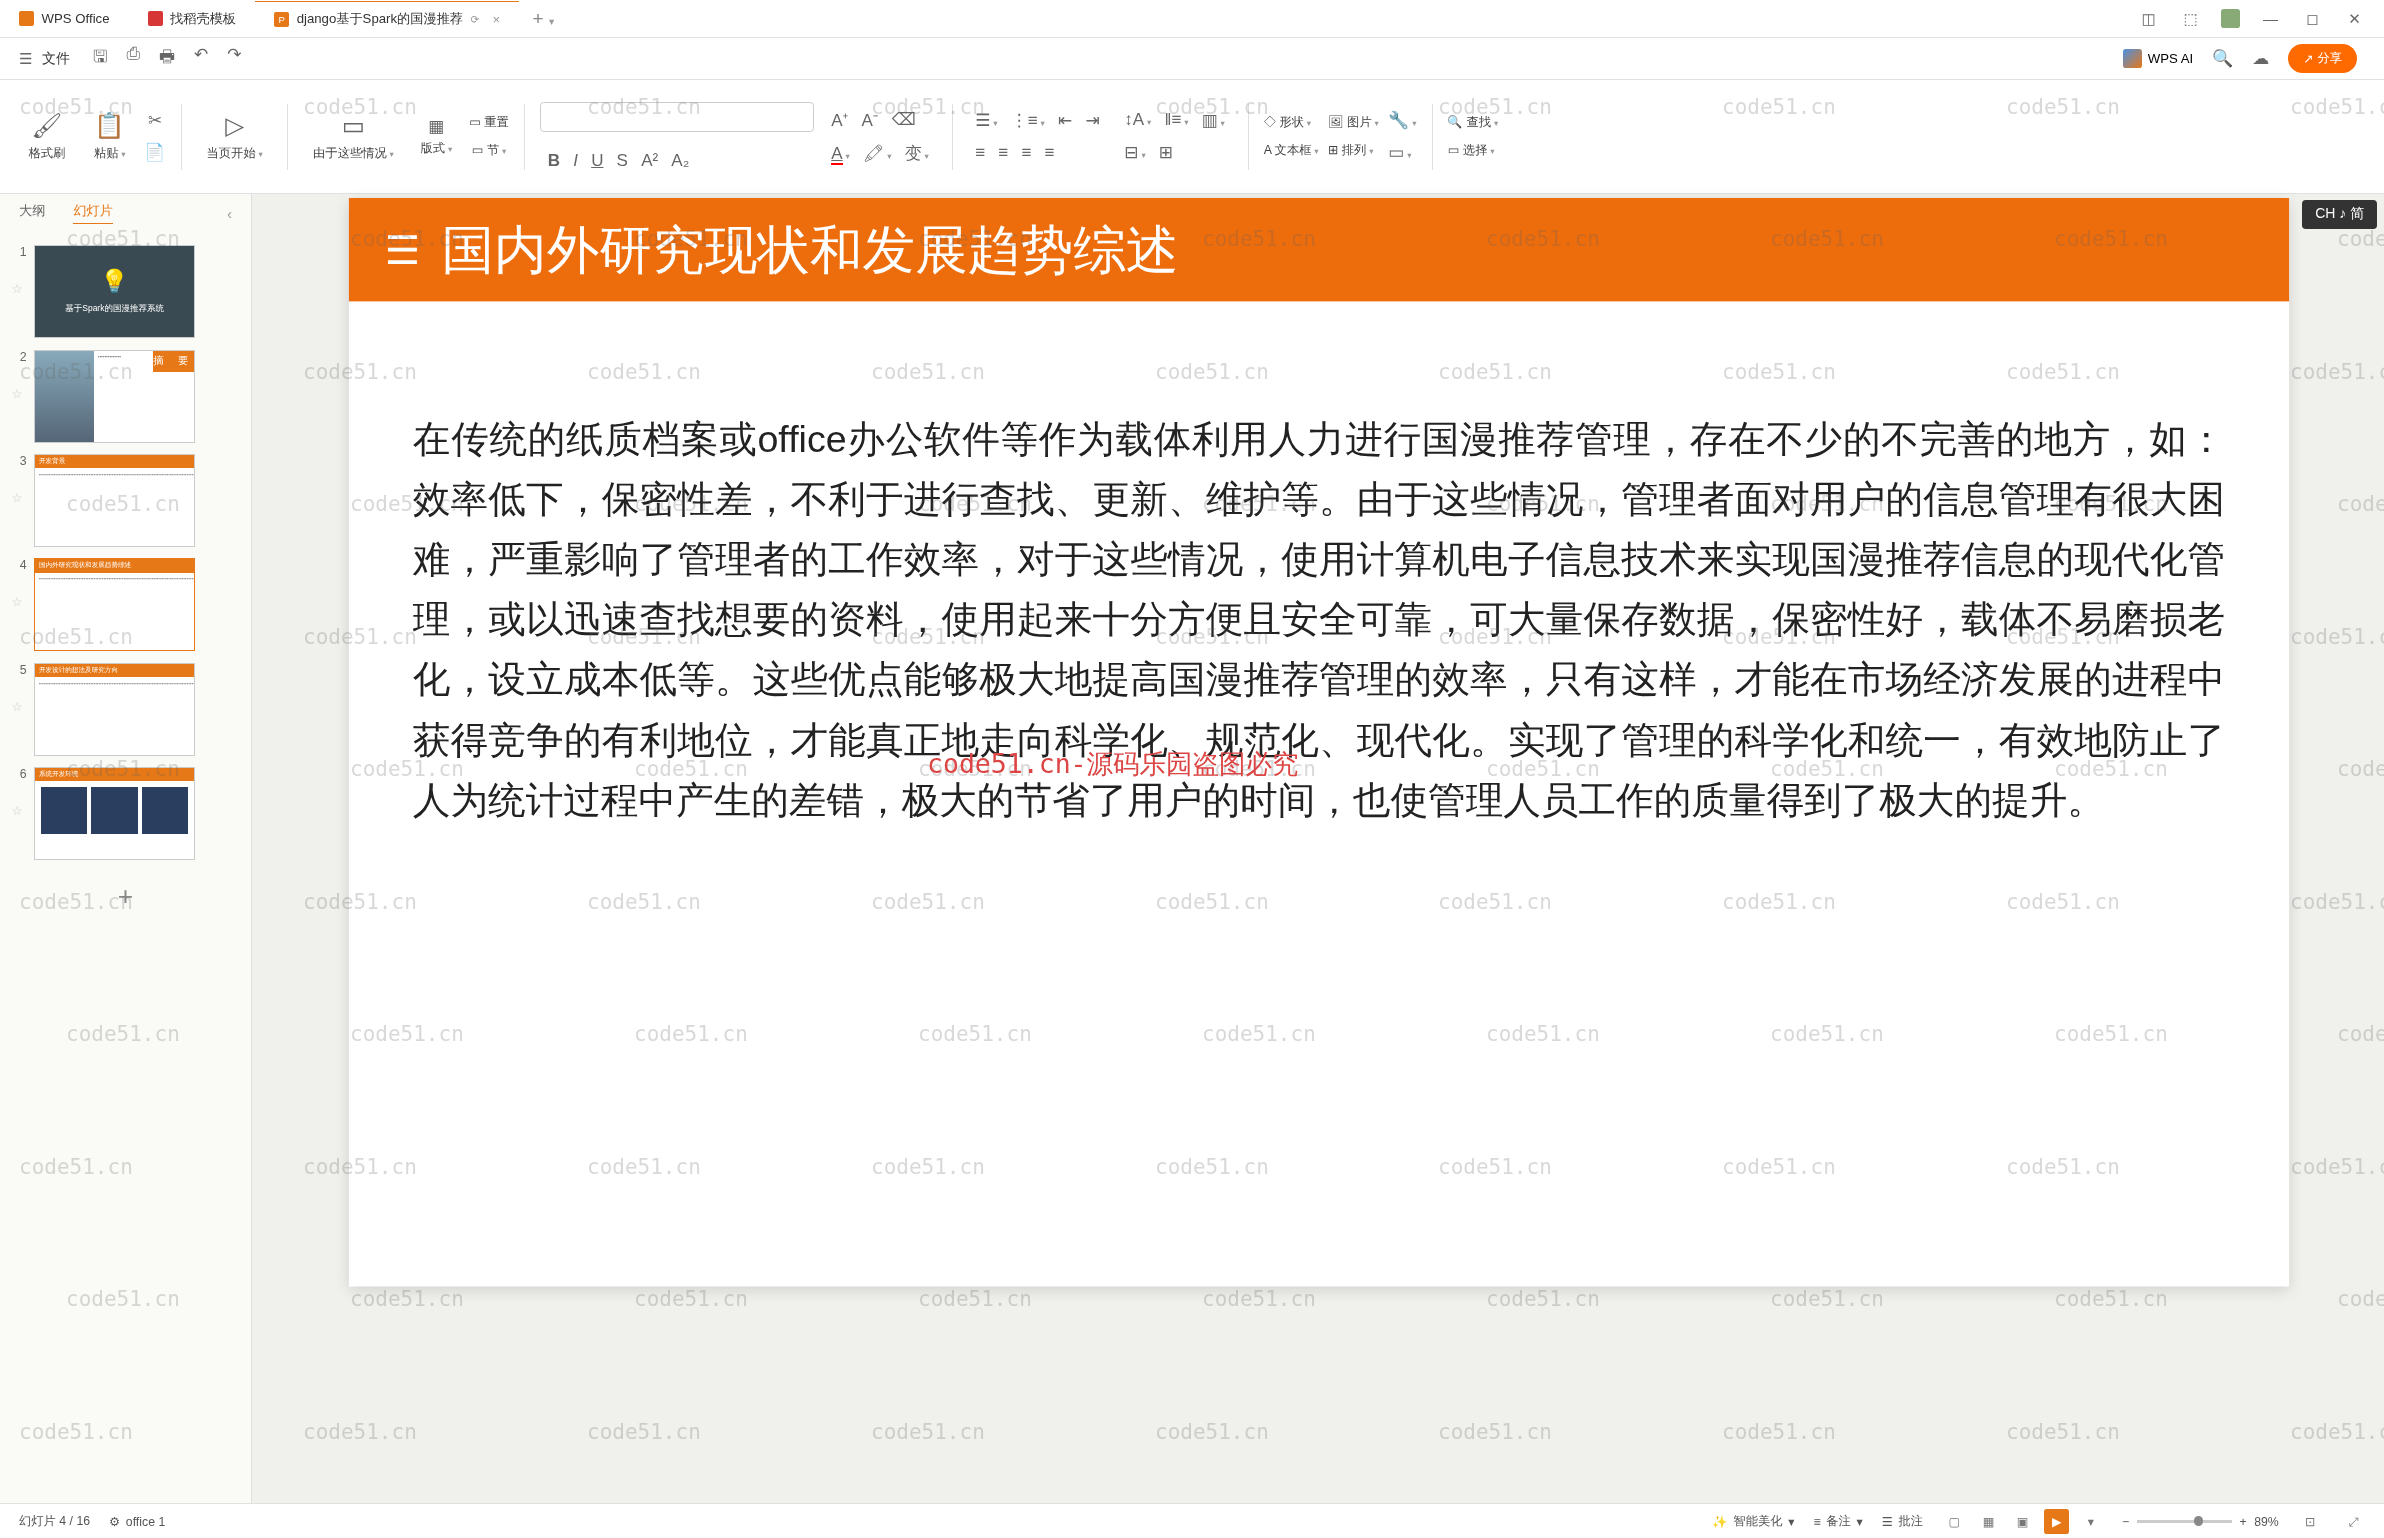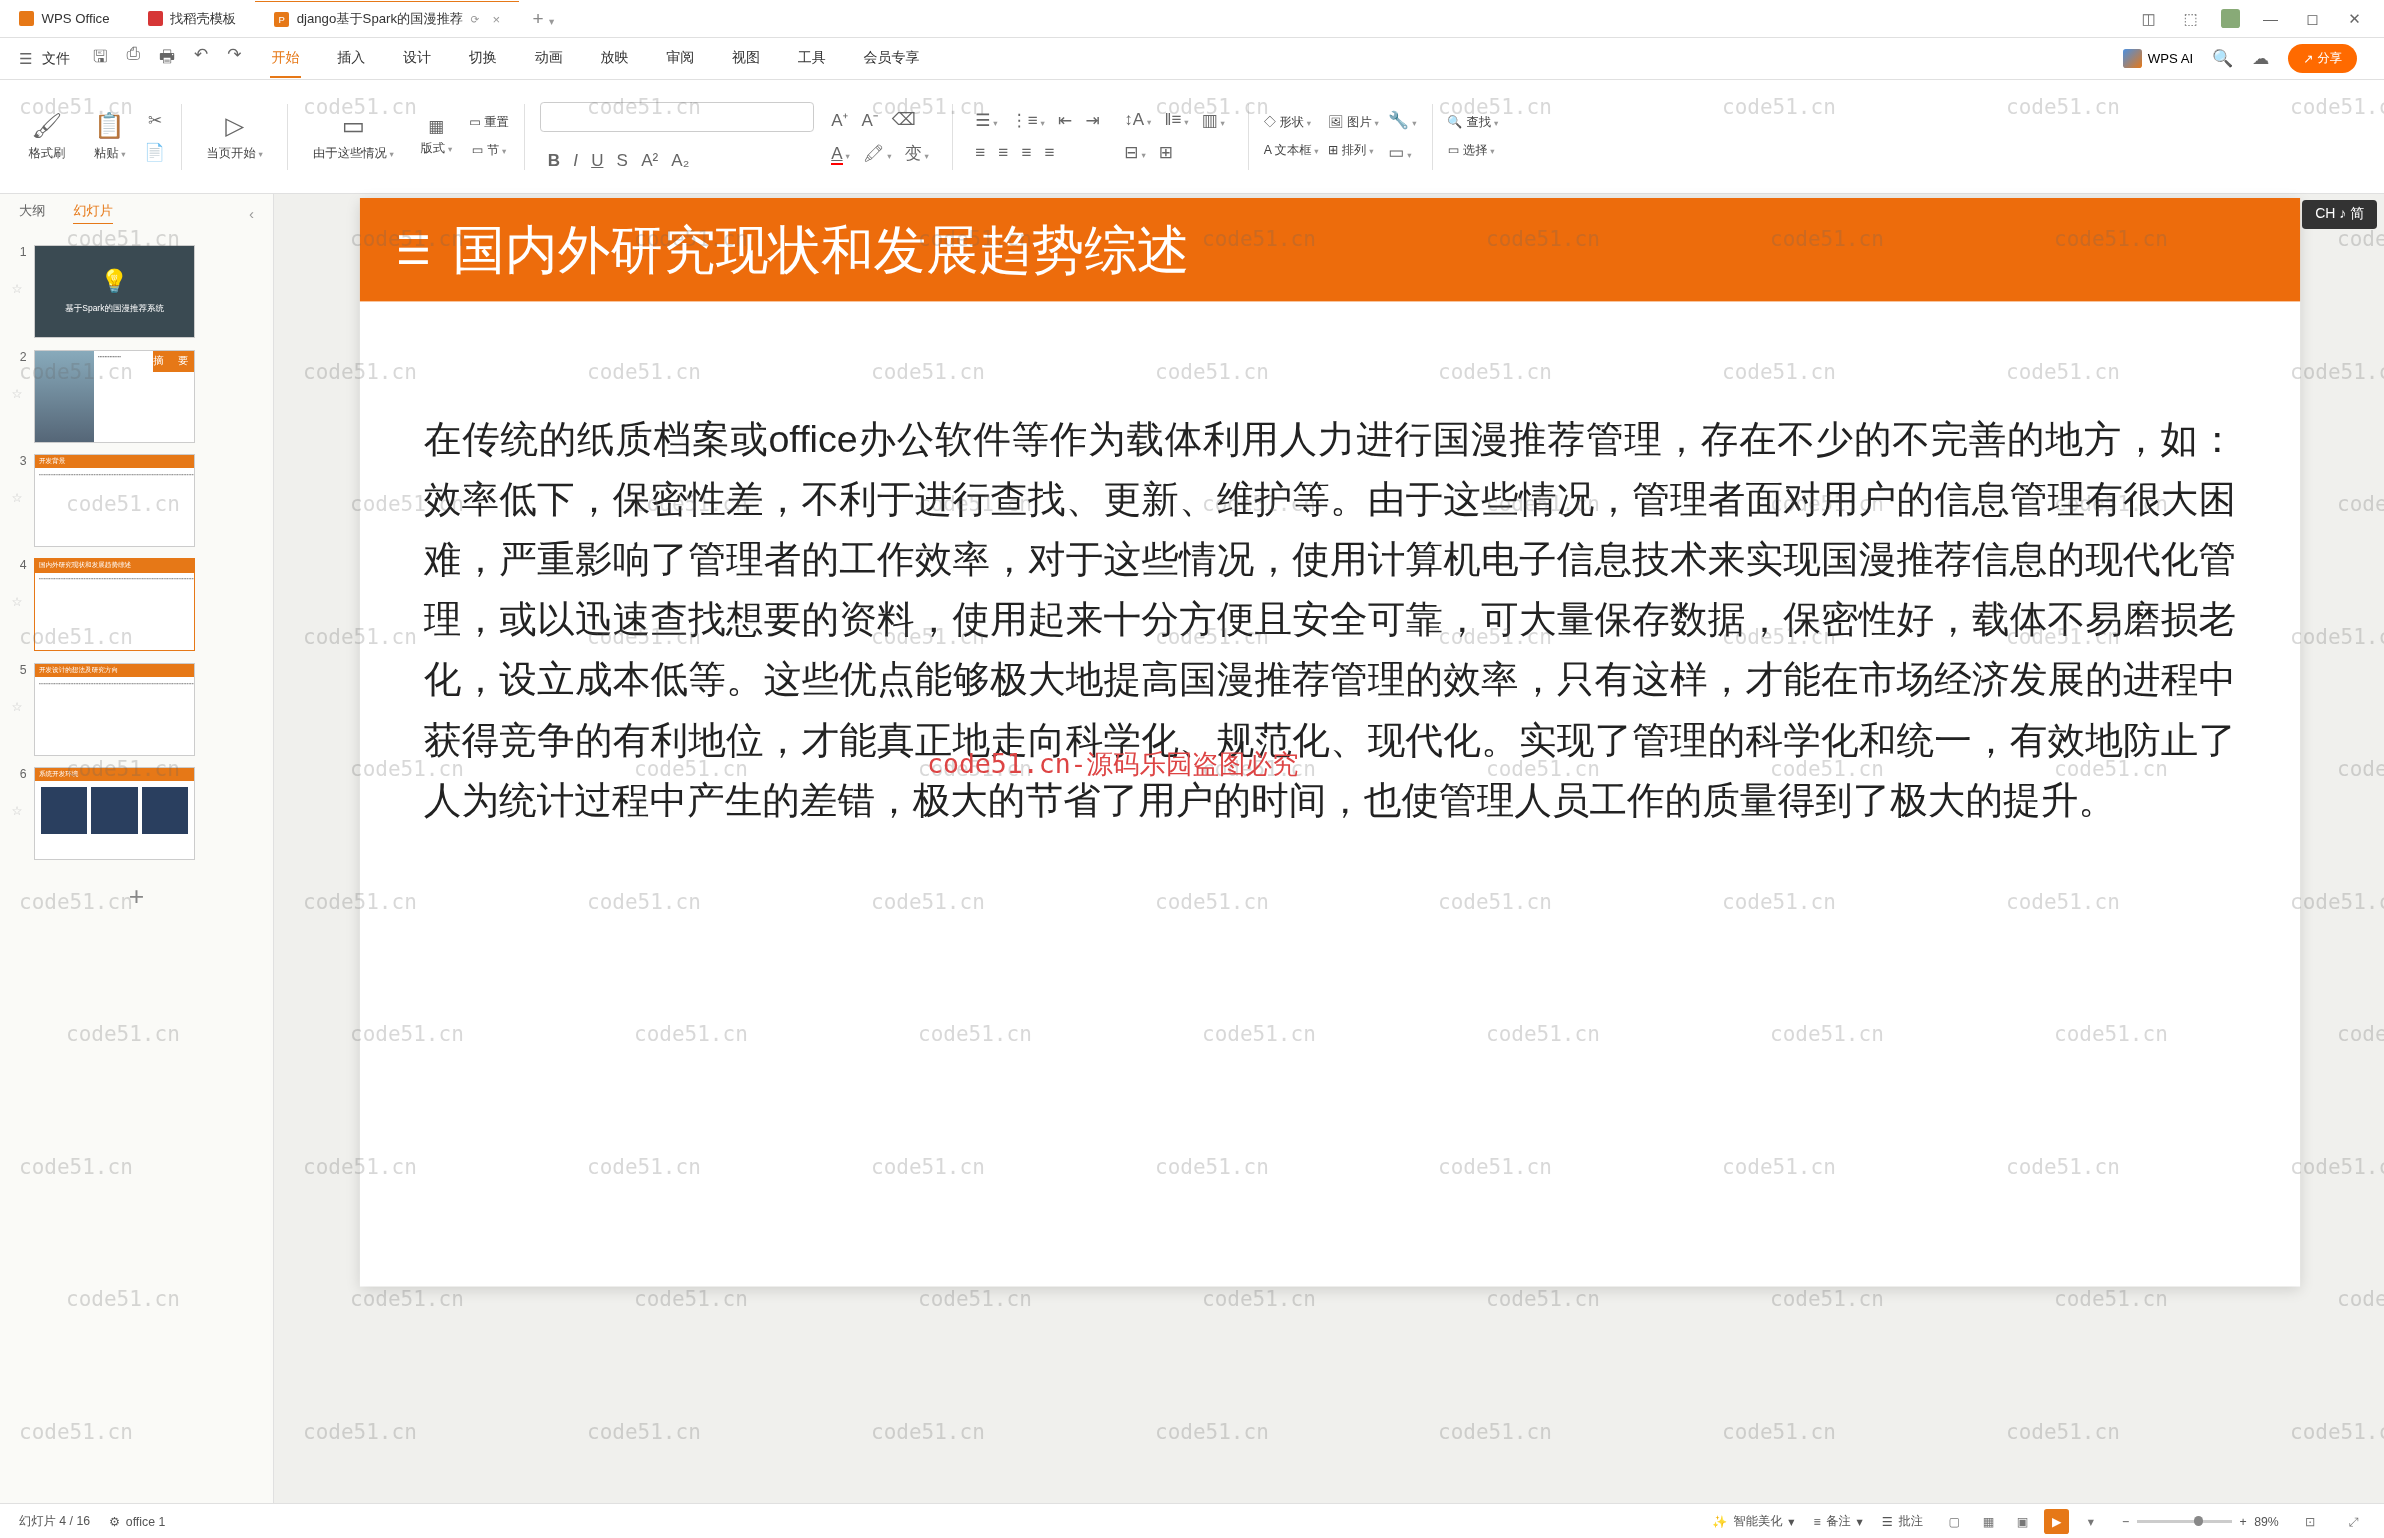--- a/index.html
+++ b/index.html
@@ -48,21 +48,21 @@
 .ribbon-ico { color: #666; font-size: 24.6px; }
 .ribbon-ico-s { color: #666; font-size: 17px; }
 .ribbon-sep { width: 0.9px; height: 66px; background: #e0e0e0; margin: 0 5.7px; }
 .drop-arrow { font-size: 8.5px; color: #999; margin-left: 2.8px; }
 .font-box { width: 274px; height: 30px; border: 0.9px solid #ccc; border-radius: 3.8px; margin-bottom: 7.6px; }
 
 
 .main { display: flex; height: calc(100% - 38px - 42px - 114px - 36px); }
 
 
-.left-panel { width: 274px; background: #fafaf7; border-right: 0.9px solid #e0e0e0; display: flex; flex-direction: column; }
+.left-panel { width: 252px; background: #fafaf7; border-right: 0.9px solid #e0e0e0; display: flex; flex-direction: column; }
 .lp-tabs { height: 38px; display: flex; align-items: center; padding: 0 19px; gap: 28px; }
 .lp-tab { font-size: 13.2px; color: #666; cursor: pointer; padding-bottom: 3.8px; }
 .lp-tab.active { color: #e67817; border-bottom: 1.9px solid #e67817; }
 .lp-collapse { margin-left: auto; color: #999; cursor: pointer; }
 .thumbs { flex: 1; overflow-y: auto; padding: 7.6px 0; }
 .thumb-row { display: flex; align-items: flex-start; padding: 5.7px 9.5px; gap: 7.6px; }
 .thumb-num { width: 17px; font-size: 12.3px; color: #666; text-align: right; }
 .thumb-star { width: 13.2px; color: #ccc; font-size: 12.3px; margin-top: 23px; }
 .thumb { width: 161px; height: 93px; border: 0.9px solid #ccc; background: #fff; cursor: pointer; position: relative; overflow: hidden; }
 .thumb.selected { border: 1.9px solid #e67817; }
@@ -142,32 +142,20 @@
 
 <div class="menu-bar">
   <span class="menu-ham">☰</span>
   <span class="menu-file">文件</span>
   <div class="quick-icons">
     <span class="quick-icon">🖫</span>
     <span class="quick-icon">⎙</span>
     <span class="quick-icon">🖶</span>
     <span class="quick-icon">↶</span>
     <span class="quick-icon">↷</span>
-  </div>
-  <div class="menu-tabs">
-    <span class="menu-tab active">开始</span>
-    <span class="menu-tab">插入</span>
-    <span class="menu-tab">设计</span>
-    <span class="menu-tab">切换</span>
-    <span class="menu-tab">动画</span>
-    <span class="menu-tab">放映</span>
-    <span class="menu-tab">审阅</span>
-    <span class="menu-tab">视图</span>
-    <span class="menu-tab">工具</span>
-    <span class="menu-tab">会员专享</span>
   </div>
   <div class="menu-spacer"></div>
   <div class="menu-right">
     <div class="wps-ai">
       <span class="ai-logo"></span>
       <span>WPS AI</span>
     </div>
     <span class="quick-icon">🔍</span>
     <span class="quick-icon">☁</span>
     <div class="share-btn">

